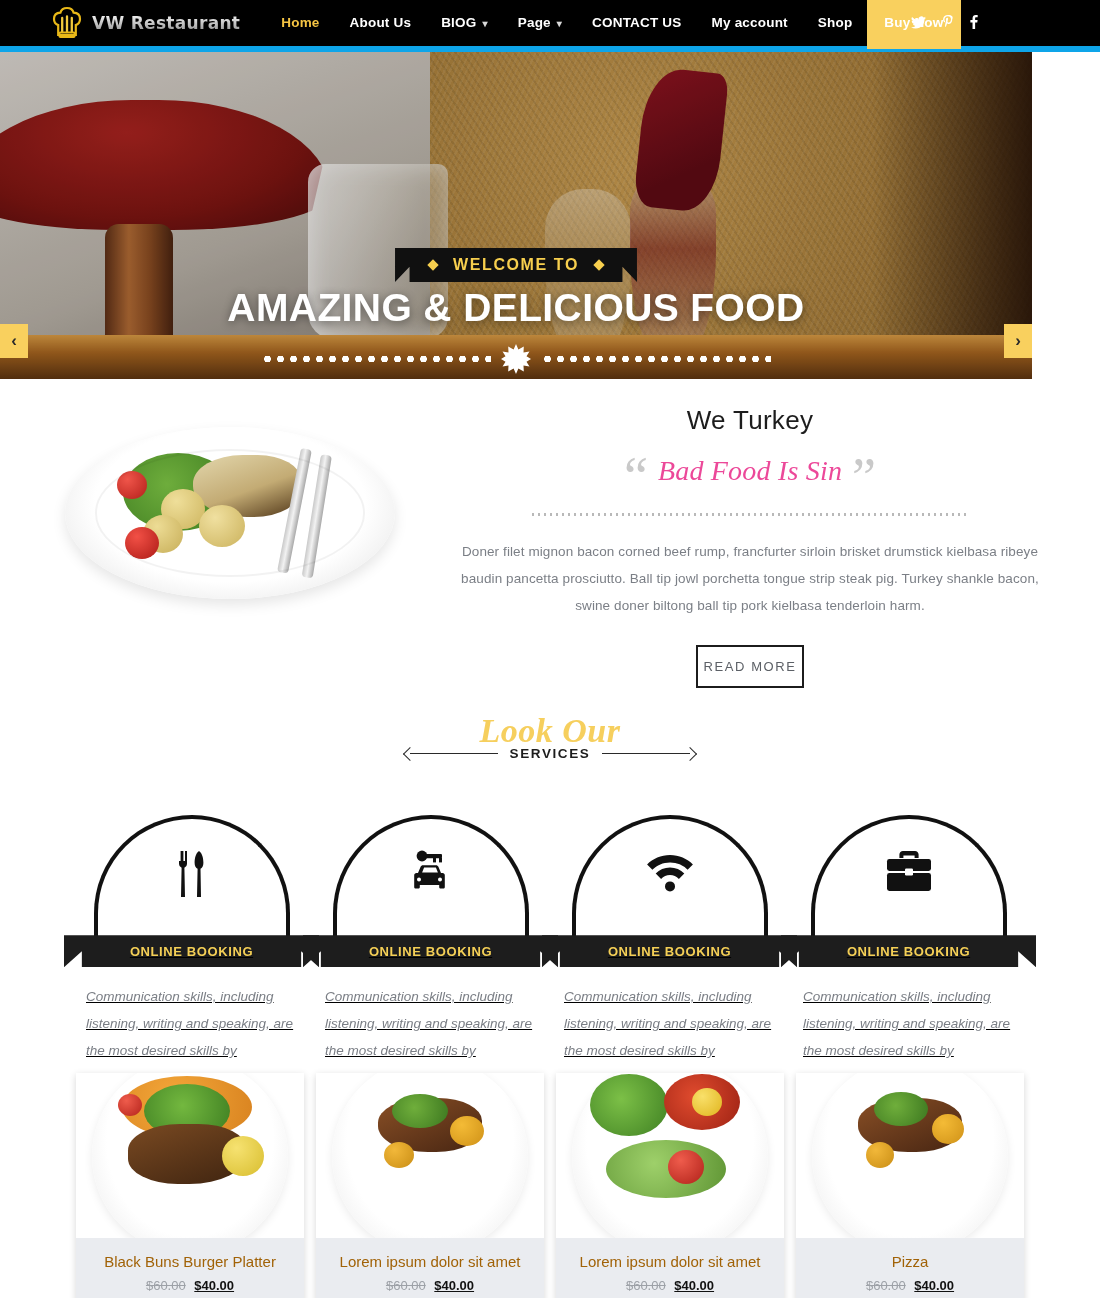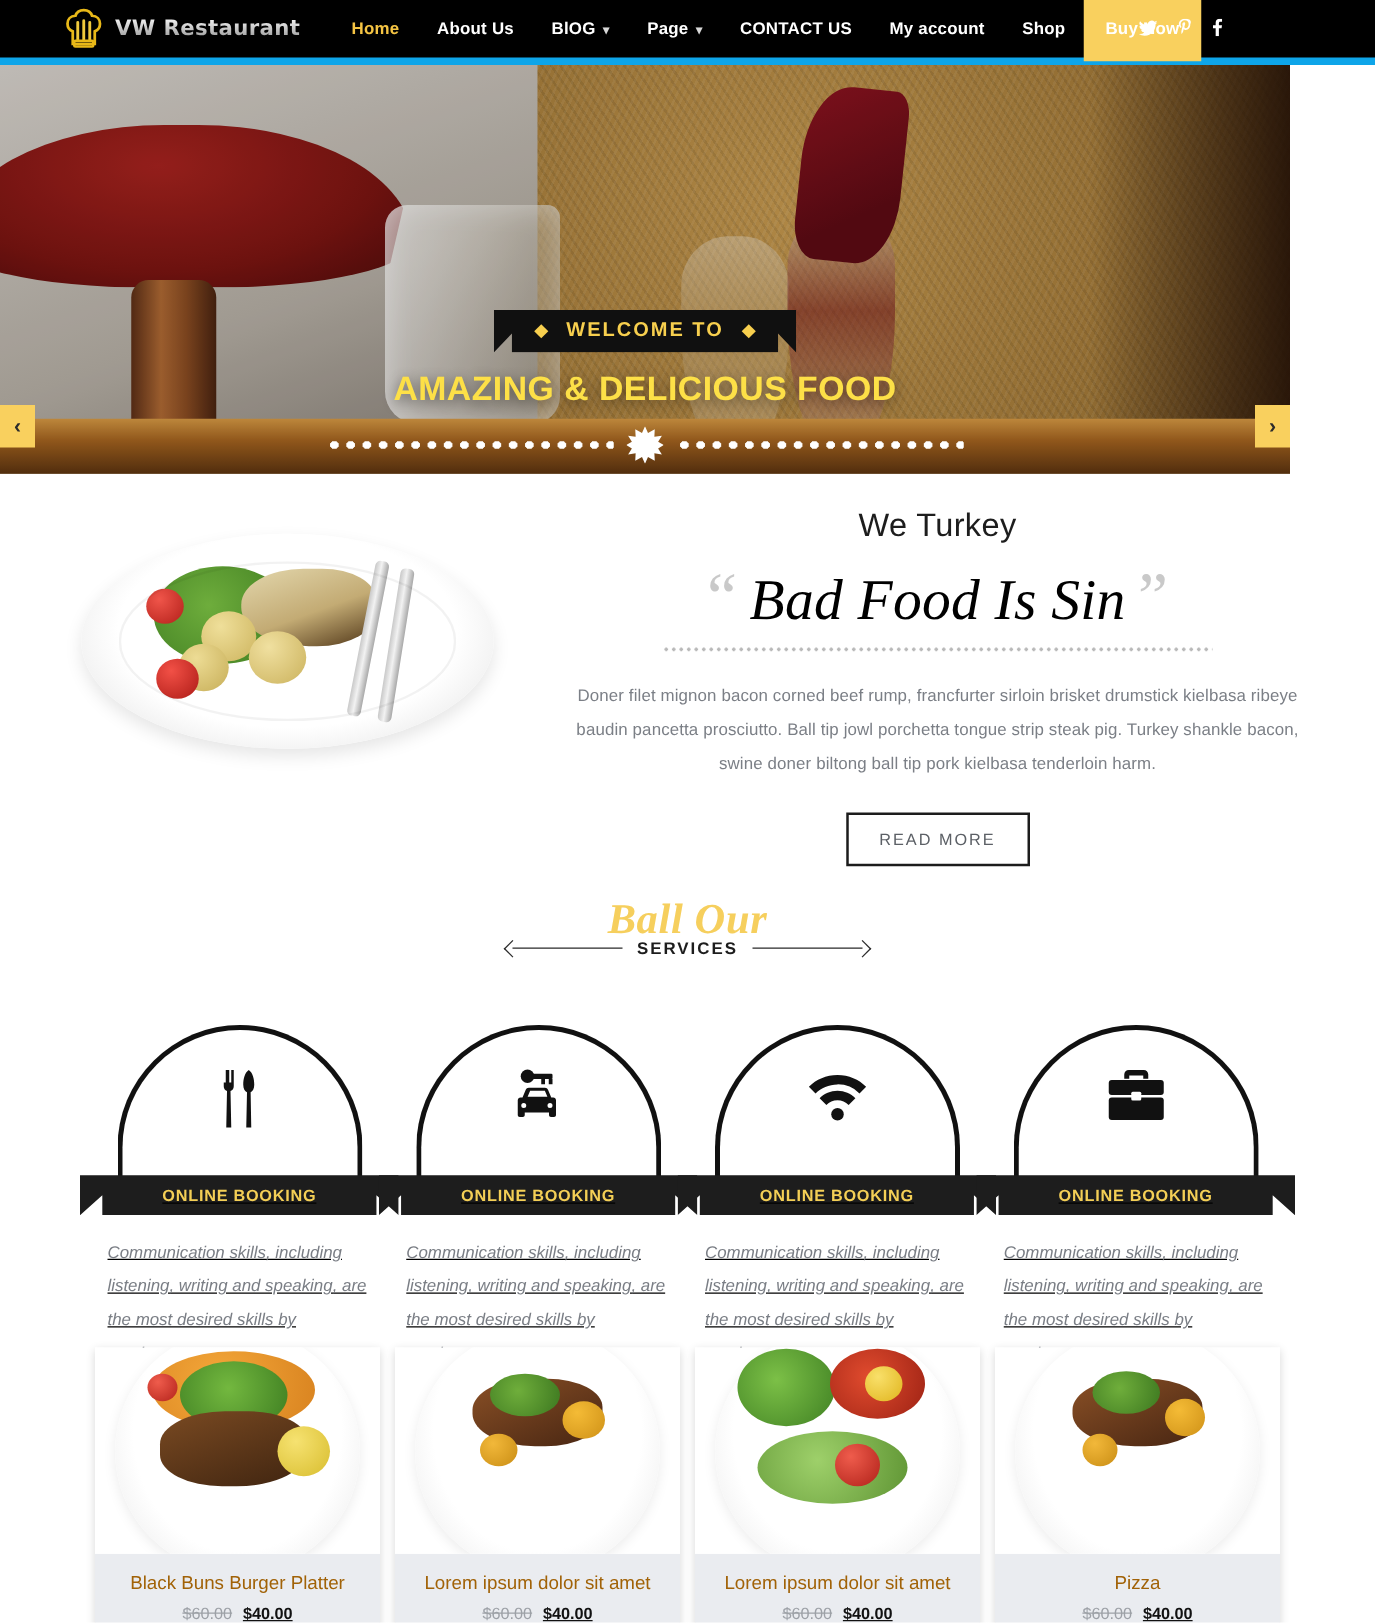--- a/index.html
+++ b/index.html
@@ -101,21 +101,21 @@
     display: flex; flex-direction: column; align-items: center;
   }
   .ribbon {
     position: relative; background: #101010; color: #f7cf4e;
     font-size: 16px; font-weight: 700; letter-spacing: 1.6px;
     padding: 8px 34px; display: flex; align-items: center; gap: 16px;
     clip-path: polygon(0 0, 100% 0, 100% 100%, 94% 55%, 94% 100%, 6% 100%, 6% 55%, 0 100%);
   }
   .ribbon-diamond { width: 8px; height: 8px; background: #f7cf4e; transform: rotate(45deg); }
   .hero-title {
-    margin-top: 14px; color: #fde047; font-size: 27px; font-weight: 800;
+    margin-top: 4px; color: #ffffff; font-size: 39px; font-weight: 800;
     letter-spacing: .4px; text-shadow: 0 2px 10px rgba(0,0,0,.45);
     font-family: "Liberation Sans", sans-serif;
   }
   .hero-sep { margin-top: 14px; display: flex; align-items: center; gap: 10px; }
   .dots {
     width: 230px; height: 6px;
     background-image: radial-gradient(circle, #fff 46%, transparent 48%);
     background-size: 13px 6px; background-repeat: repeat-x;
   }
   .starburst {
@@ -174,33 +174,33 @@
   .believe-text-col { width: 640px; padding-right: 60px; text-align: center; }
   .believe-title {
     font-size: 26px; color: #1d1d1d; font-weight: 400; letter-spacing: .3px;
     margin-bottom: 20px;
   }
   .quote-row { display: flex; align-items: flex-start; justify-content: center; gap: 10px; }
   .qmark { font-family: "Liberation Serif", serif; font-size: 54px; color: #c9c9c9; line-height: .8; }
   .qmark.close { align-self: flex-start; }
   .quote-text {
     font-family: "Liberation Serif", serif; font-style: italic;
-    font-size: 46px; color: #000000; letter-spacing: .2px; line-height: 1.05;
+    font-size: 28px; color: #ec4899; letter-spacing: .2px; line-height: 1.05;
   }
   .dot-rule {
     margin: 14px auto 0; width: 440px; height: 3px;
     background-image: radial-gradient(circle, #b9b9b9 40%, transparent 42%);
     background-size: 6px 3px; background-repeat: repeat-x;
   }
   .believe-body {
     margin-top: 22px; font-size: 13.5px; color: #7b7f86; line-height: 2.0;
     letter-spacing: .1px;
   }
   .read-more {
-    margin: 26px auto 0; display: block; width: 147px; padding: 12px 0;
+    margin: 26px auto 0; display: block; width: 108px; padding: 12px 0;
     border: 2px solid #1c1c1c; background: #fff; color: #5c6066;
     font-size: 13px; letter-spacing: 1.6px; cursor: pointer;
     font-family: "Liberation Sans", sans-serif;
   }
 
   
   .services { position: relative; width: 1100px; padding-top: 24px; }
   .sec-head { text-align: center; }
   .sec-head-top {
     font-family: "Liberation Serif", serif; font-style: italic; font-weight: 700;
@@ -365,21 +365,21 @@
     </div>
     <div class="dot-rule"></div>
     <p class="believe-body">Doner filet mignon bacon corned beef rump, francfurter sirloin brisket drumstick kielbasa ribeye baudin pancetta prosciutto. Ball tip jowl porchetta tongue strip steak pig. Turkey shankle bacon, swine doner biltong ball tip pork kielbasa tenderloin harm.</p>
     <button class="read-more">READ MORE</button>
   </div>
 </section>
 
 <section class="services">
 
   <div class="sec-head">
-    <div class="sec-head-top">Ball Our</div>
+    <div class="sec-head-top">Look Our</div>
     <div class="sec-head-sub">
       <span class="sec-line left"></span>
       <span class="sec-head-sub-text">SERVICES</span>
       <span class="sec-line right"></span>
     </div>
   </div>
 
   <div class="svc-row">
 
     <div class="svc-card">

